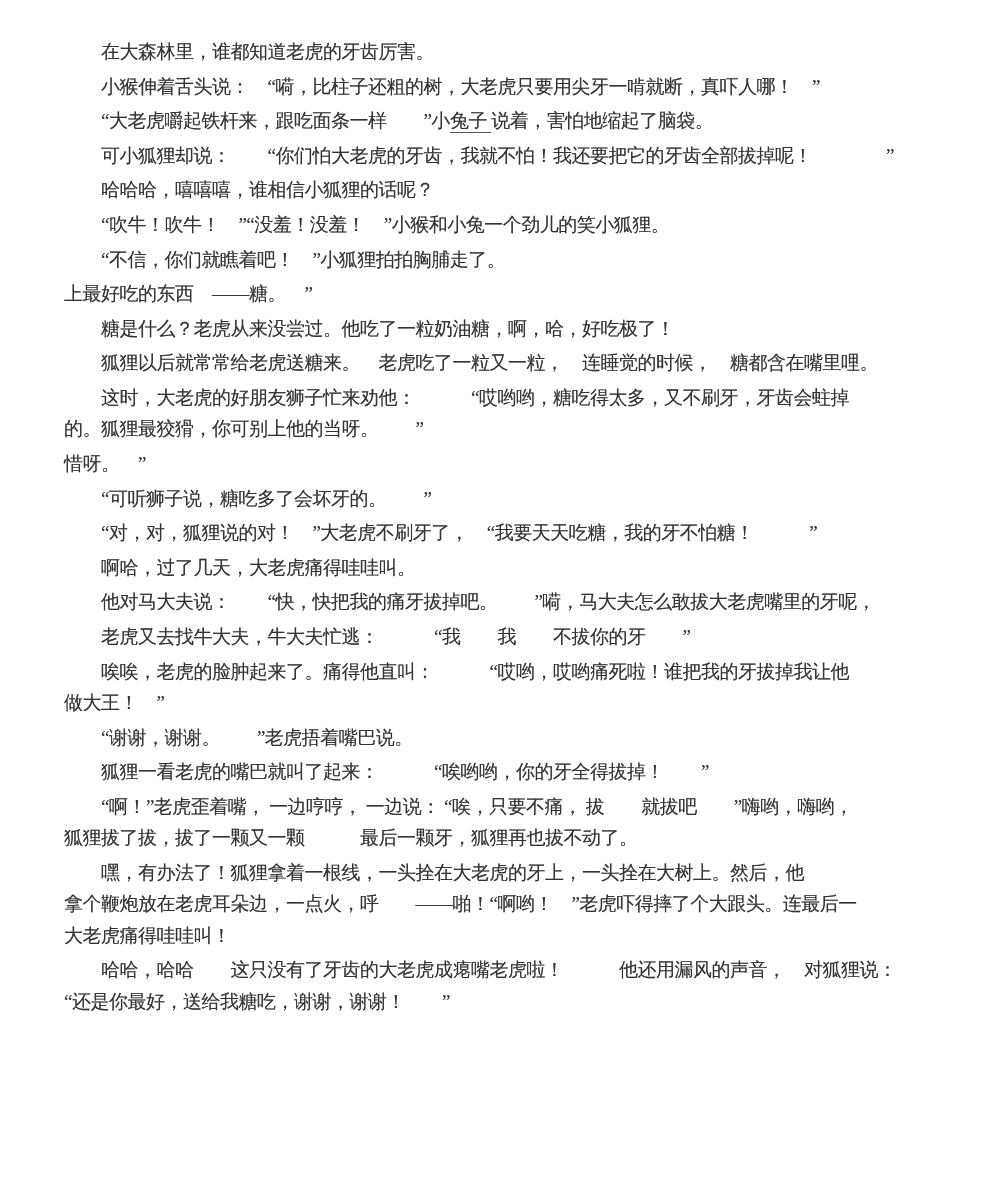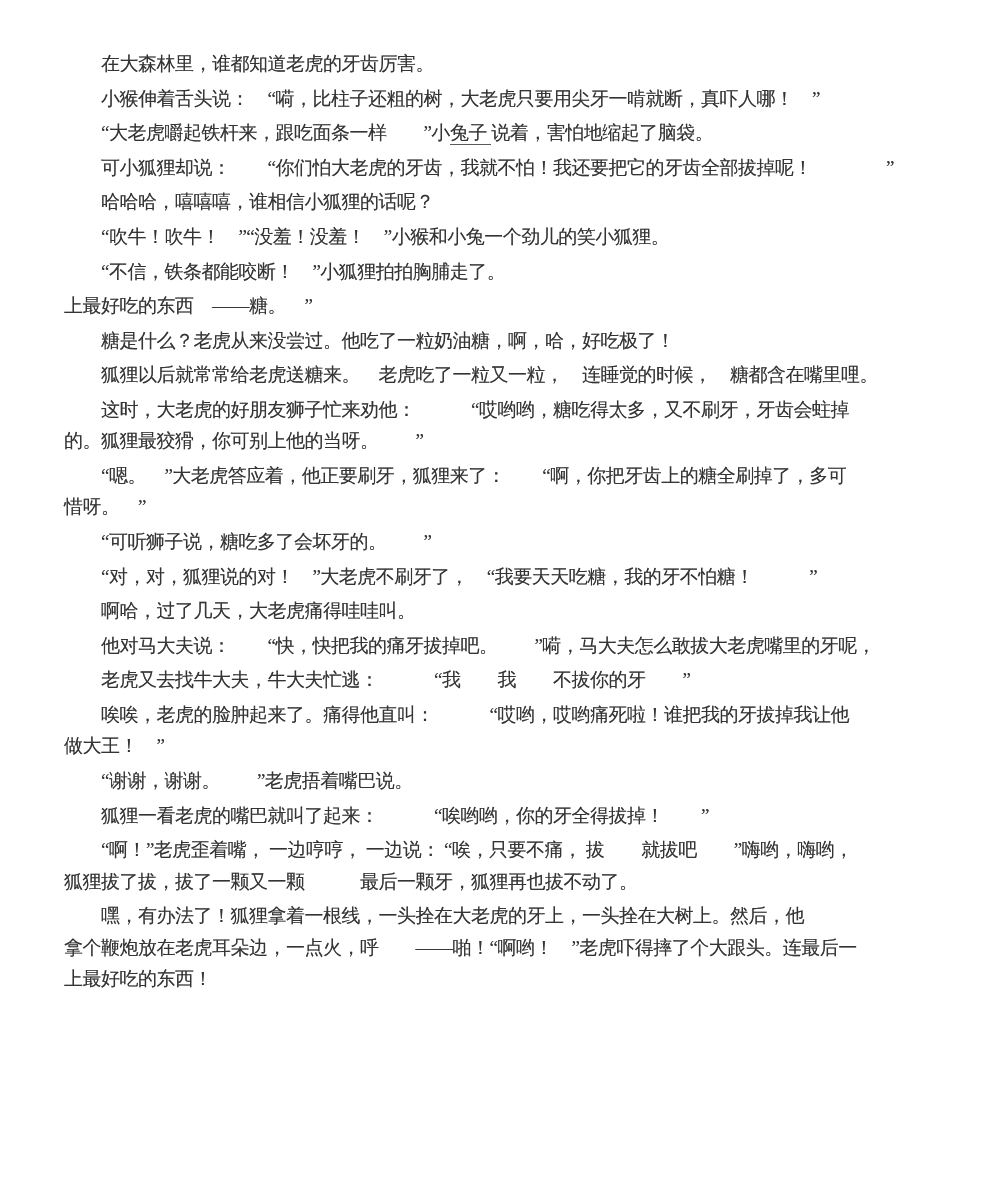--- a/index.html
+++ b/index.html
@@ -9,21 +9,21 @@
   body {
     width: 989px;
     height: 1192px;
     overflow: hidden;
     font-family: "Liberation Serif", "DejaVu Serif", serif;
   }
   .page {
     box-sizing: border-box;
     width: 989px;
     height: 1192px;
-    padding: 48px 40px 0 64px;
+    padding: 36px 40px 0 64px;
   }
   .para {
     margin: 0 0 3.2px 0;
   }
   .line {
     white-space: pre;
     font-size: 19px;
     line-height: 31.4px;
     letter-spacing: -0.5px;
     text-shadow: 0 0 0.5px rgba(40,40,40,0.45);
@@ -56,42 +56,41 @@
 
   <div class="para">
     <div class="line">　　哈哈哈，嘻嘻嘻，谁相信小狐狸的话呢？</div>
   </div>
 
   <div class="para">
     <div class="line">　　“吹牛！吹牛！　”“没羞！没羞！　”小猴和小兔一个劲儿的笑小狐狸。</div>
   </div>
 
   <div class="para">
-    <div class="line">　　“不信，铁条都能咬断！　”小狐狸拍拍胸脯走了。</div>
+    <div class="line">　　“不信，你们就瞧着吧！　”小狐狸拍拍胸脯走了。</div>
   </div>
 
   <div class="para">
     <div class="line">上最好吃的东西　——糖。　”</div>
   </div>
 
   <div class="para">
     <div class="line">　　糖是什么？老虎从来没尝过。他吃了一粒奶油糖，啊，哈，好吃极了！</div>
   </div>
 
   <div class="para">
     <div class="line">　　狐狸以后就常常给老虎送糖来。　老虎吃了一粒又一粒，　连睡觉的时候，　糖都含在嘴里哩。</div>
   </div>
 
   <div class="para">
     <div class="line">　　这时，大老虎的好朋友狮子忙来劝他：　　　“哎哟哟，糖吃得太多，又不刷牙，牙齿会蛀掉</div>
     <div class="line">的。狐狸最狡猾，你可别上他的当呀。　　”</div>
   </div>
 
   <div class="para">
-    <div class="line">　　“嗯。　”大老虎答应着，他正要刷牙，狐狸来了：　　“啊，你把牙齿上的糖全刷掉了，多可</div>
     <div class="line">惜呀。　”</div>
   </div>
 
   <div class="para">
     <div class="line">　　“可听狮子说，糖吃多了会坏牙的。　　”</div>
   </div>
 
 
   <div class="para">
     <div class="line">　　“对，对，狐狸说的对！　”大老虎不刷牙了，　“我要天天吃糖，我的牙不怕糖！　　　”</div>
@@ -124,17 +123,21 @@
   </div>
 
   <div class="para">
     <div class="line">　　“啊！”老虎歪着嘴， 一边哼哼， 一边说： “唉，只要不痛， 拔　　就拔吧　　”嗨哟，嗨哟，</div>
     <div class="line">狐狸拔了拔，拔了一颗又一颗　　　最后一颗牙，狐狸再也拔不动了。</div>
   </div>
 
   <div class="para">
     <div class="line">　　嘿，有办法了！狐狸拿着一根线，一头拴在大老虎的牙上，一头拴在大树上。然后，他</div>
     <div class="line">拿个鞭炮放在老虎耳朵边，一点火，呼　　——啪！“啊哟！　”老虎吓得摔了个大跟头。连最后一</div>
-    <div class="line">上最好吃的东西！</div>
+    <div class="line">大老虎痛得哇哇叫！</div>
   </div>
 
+  <div class="para">
+    <div class="line">　　哈哈，哈哈　　这只没有了牙齿的大老虎成瘪嘴老虎啦！　　　他还用漏风的声音，　对狐狸说：</div>
+    <div class="line">“还是你最好，送给我糖吃，谢谢，谢谢！　　”</div>
+  </div>
 
 </div>
 
 </body></html>

